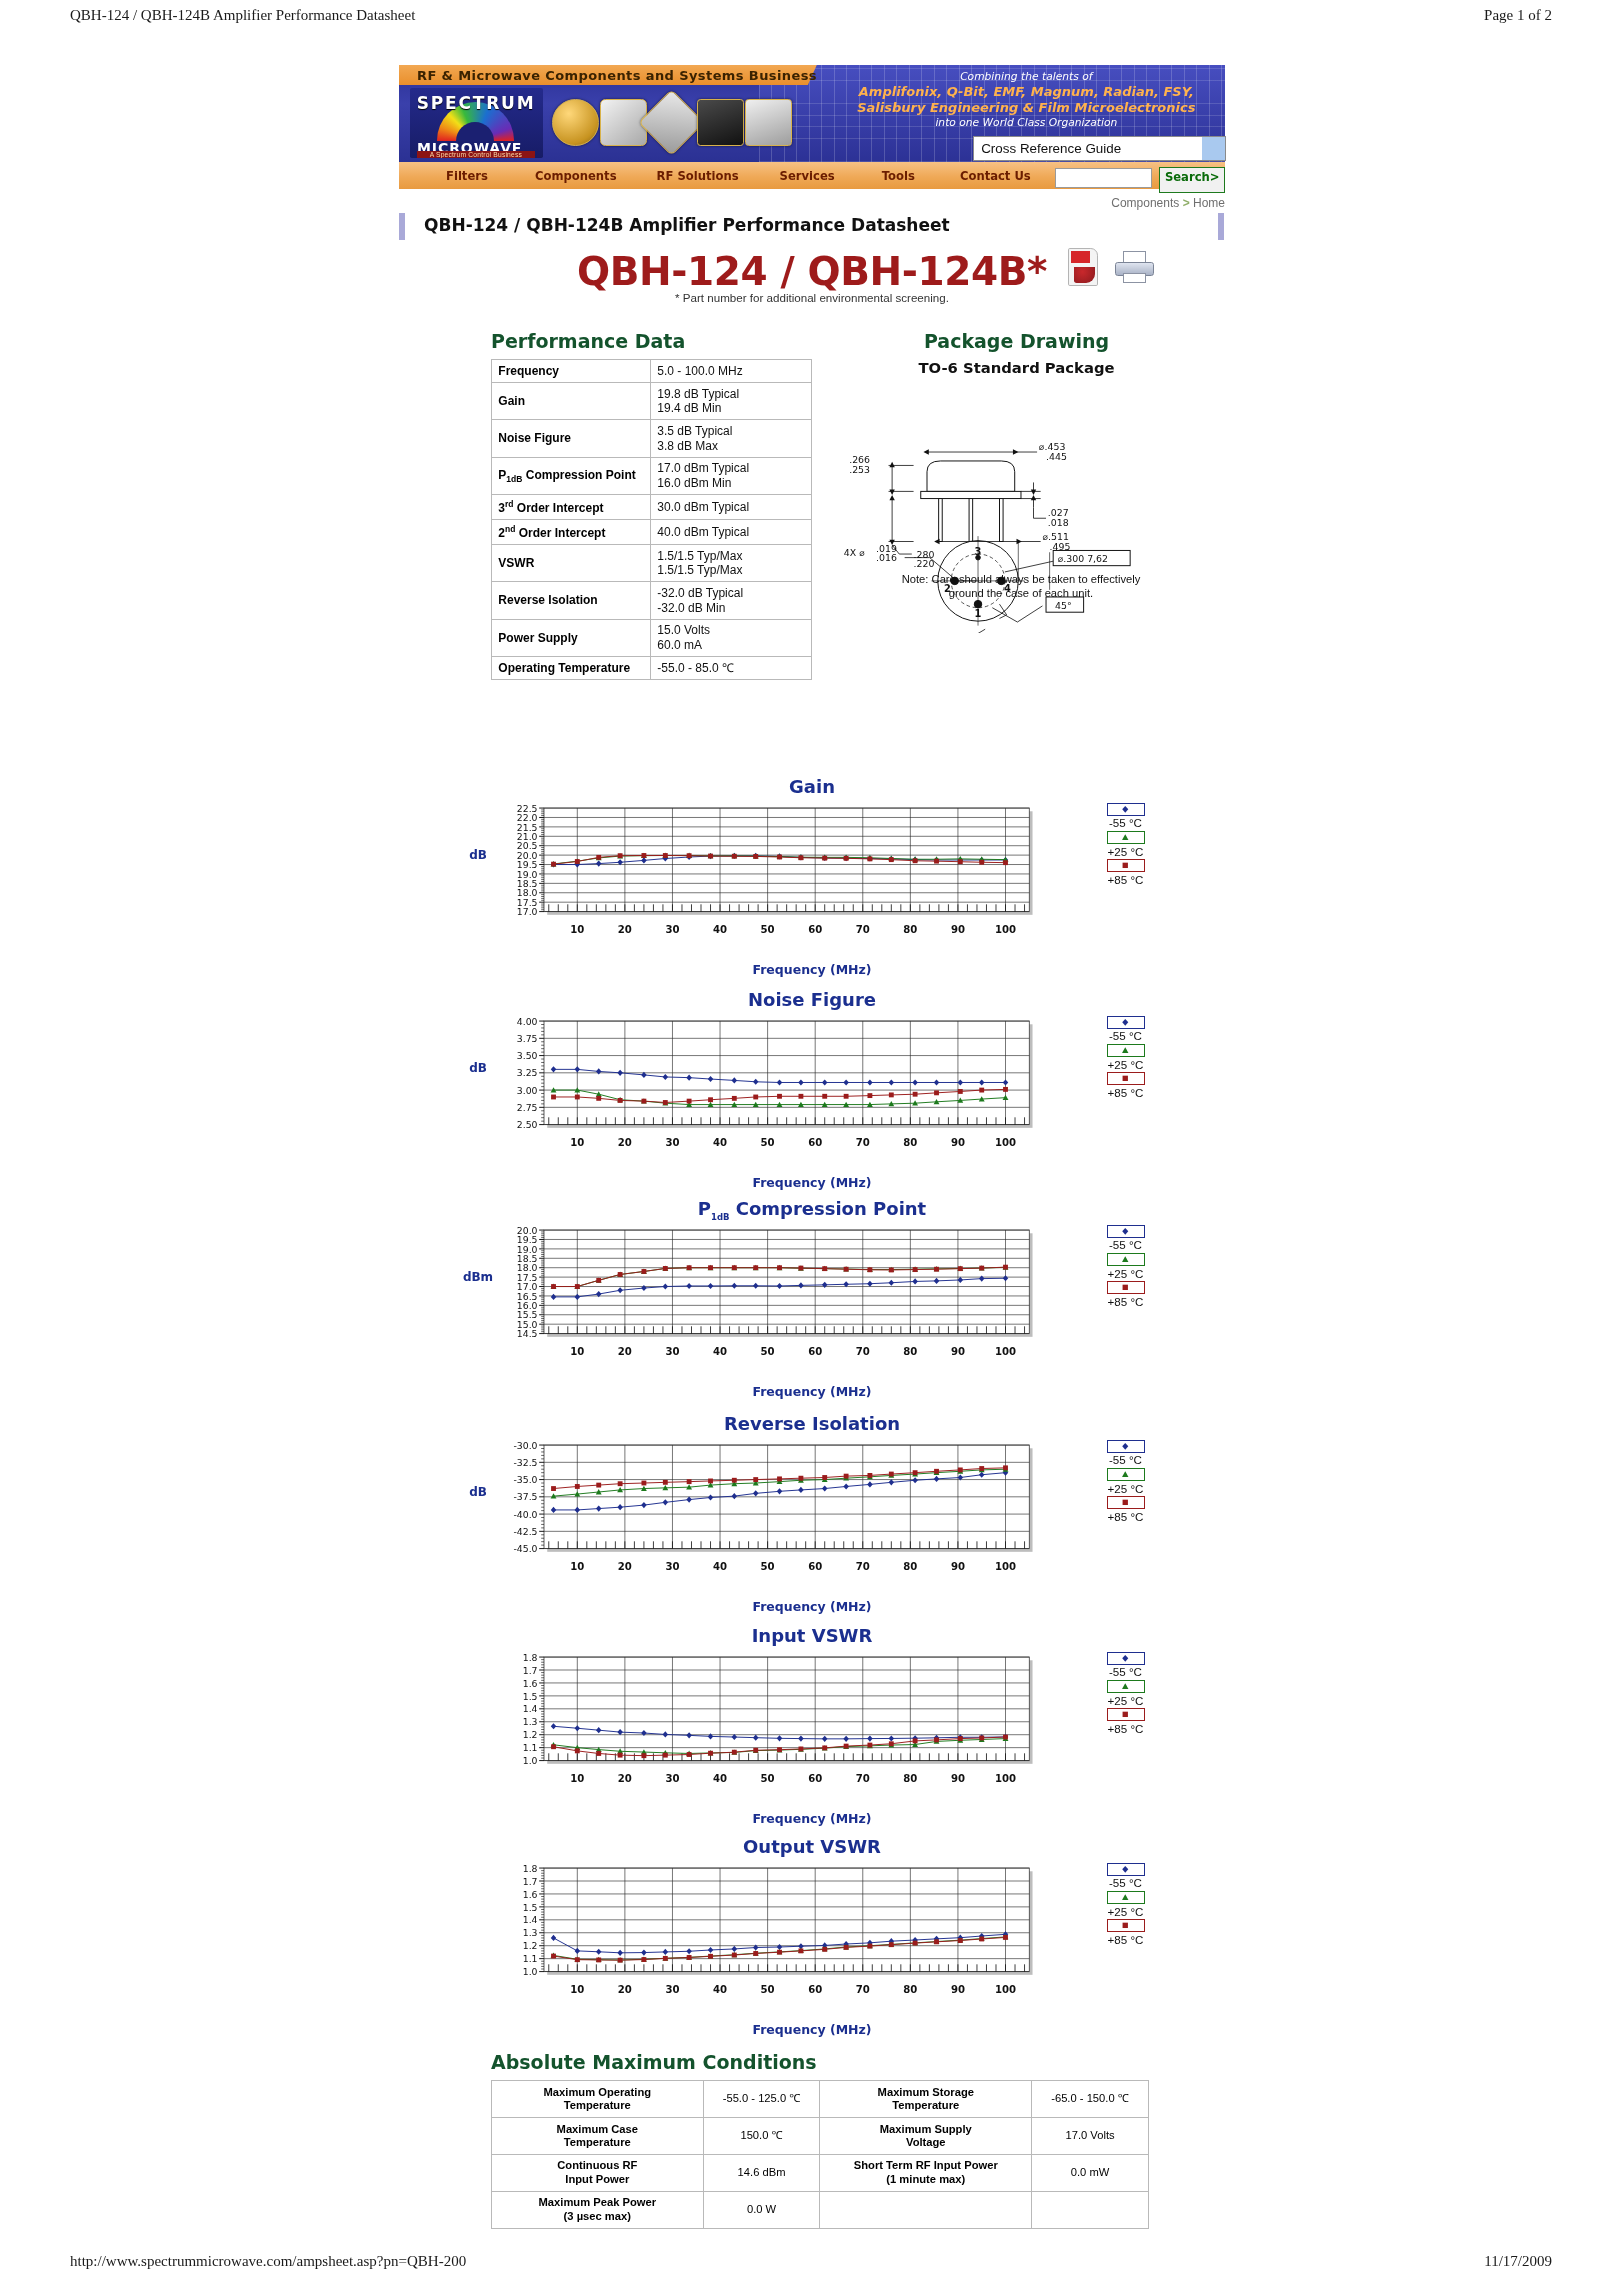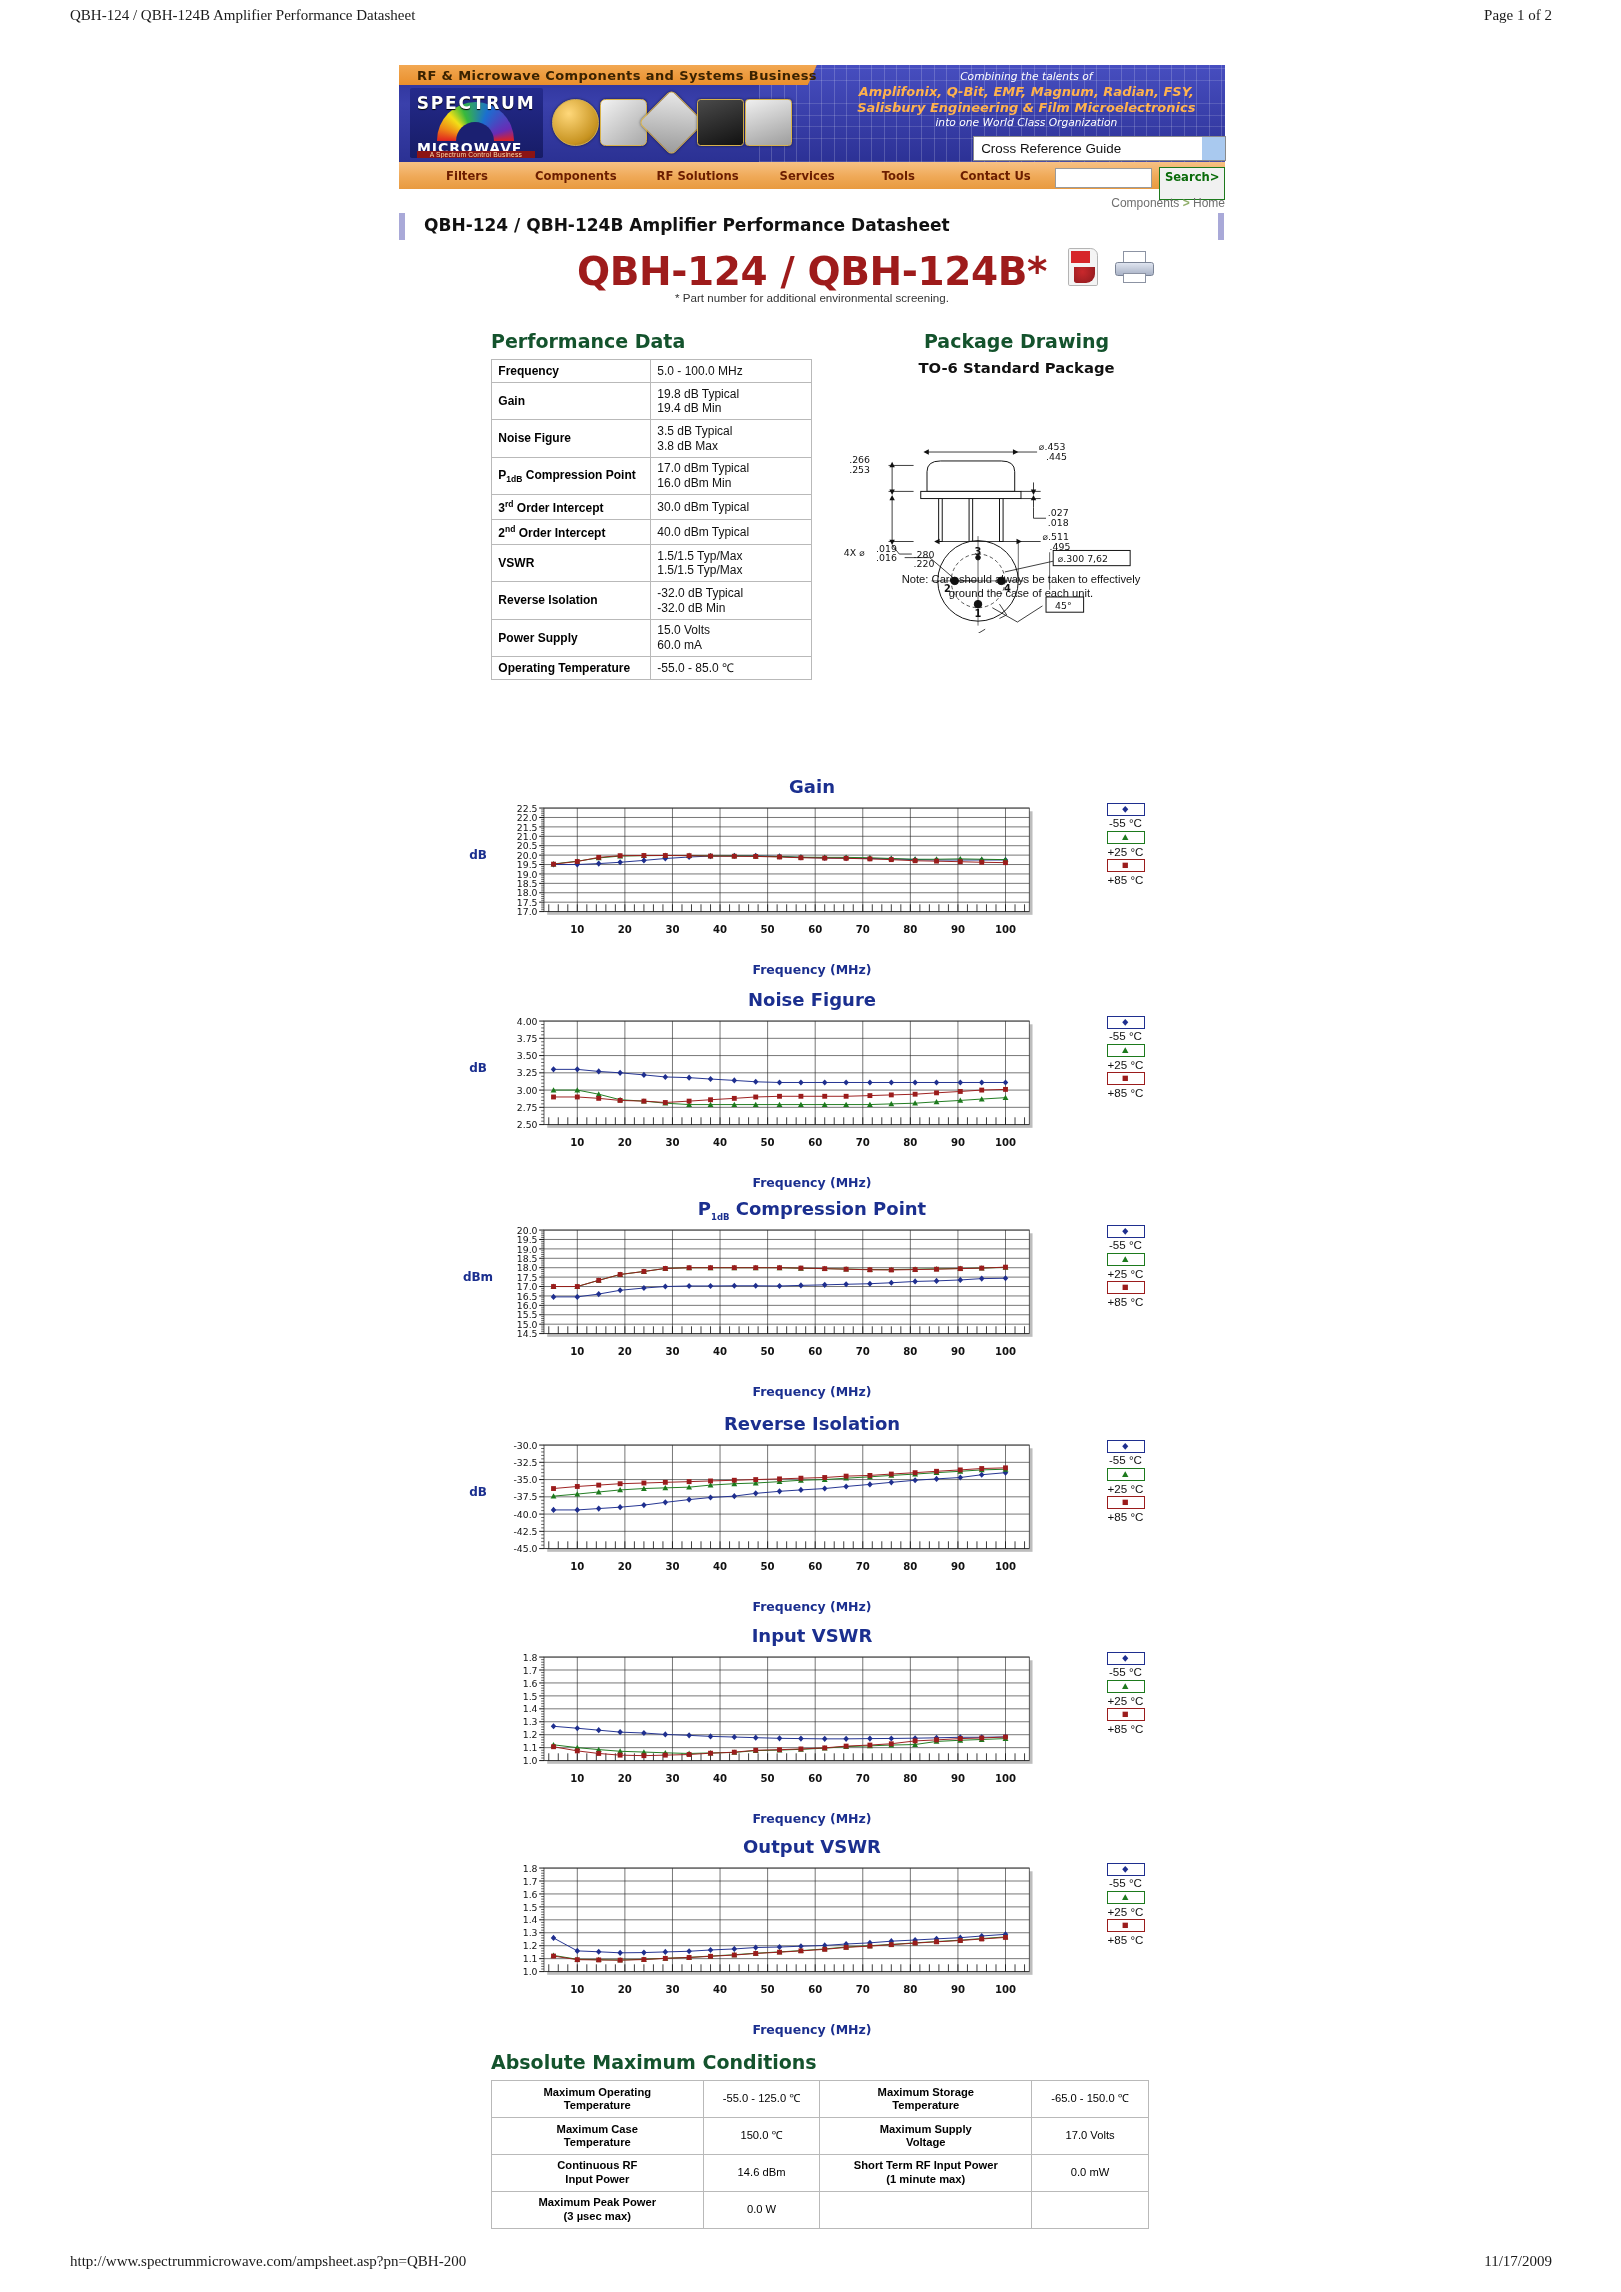--- a/index.html
+++ b/index.html
@@ -128,21 +128,21 @@
   .crossref span{ font-size:13.4px; padding-left:7.2px; color:#111; }
   .crossref .dd{
     margin-left:auto; width:23px; height:23px; background:#a9c9ef;
   }
   .searchrow{ position:absolute; left:1055px; top:168px; width:170px; height:23px; }
   .searchbox{
     position:absolute; left:0; top:0; width:97px; height:19.7px;
     border:0.9px solid #9a9a9a; background:#fff;
   }
   .searchbtn{
-    position:absolute; right:0; top:-0.9px; height:33px; padding:0 4.5px;
+    position:absolute; right:0; top:-0.9px; height:26px; padding:0 4.5px;
     border:1.8px solid #1e7a1e; background:#f1f1f1;
     font-family:"DejaVu Sans", sans-serif; font-weight:bold;
     font-size:11.6px; color:#0a6b0a; line-height:18px; cursor:pointer;
   }
   .breadcrumb{
     position:absolute; left:1075px; top:196px; width:150px;
     text-align:right; font-size:12px; color:#6f6f6f;
   }
   .breadcrumb b{ color:#8fae68; font-weight:bold; }
 

